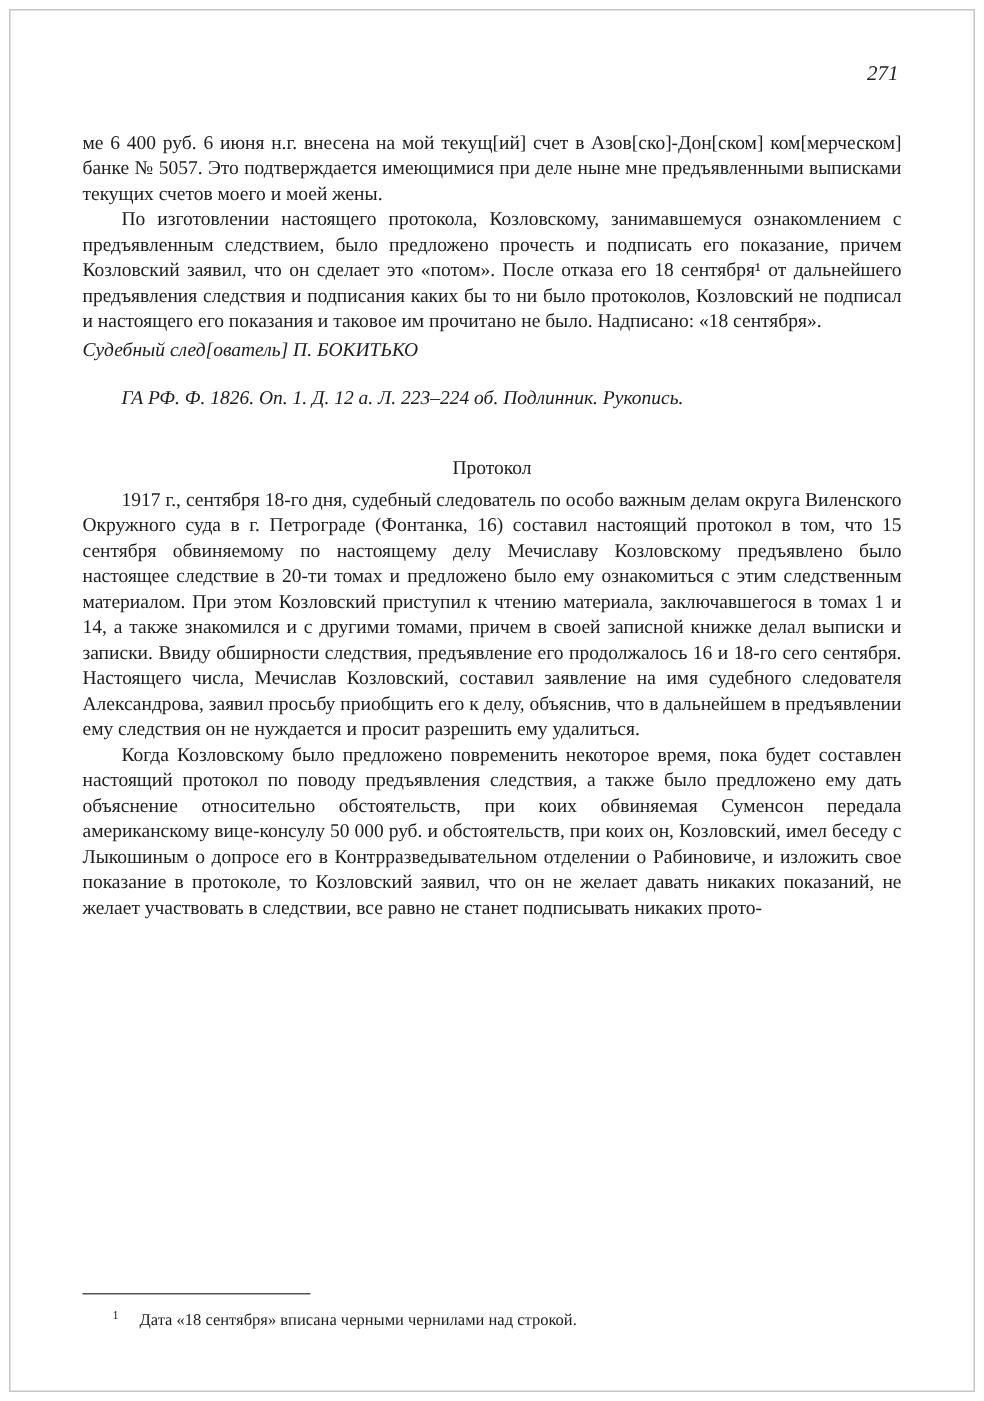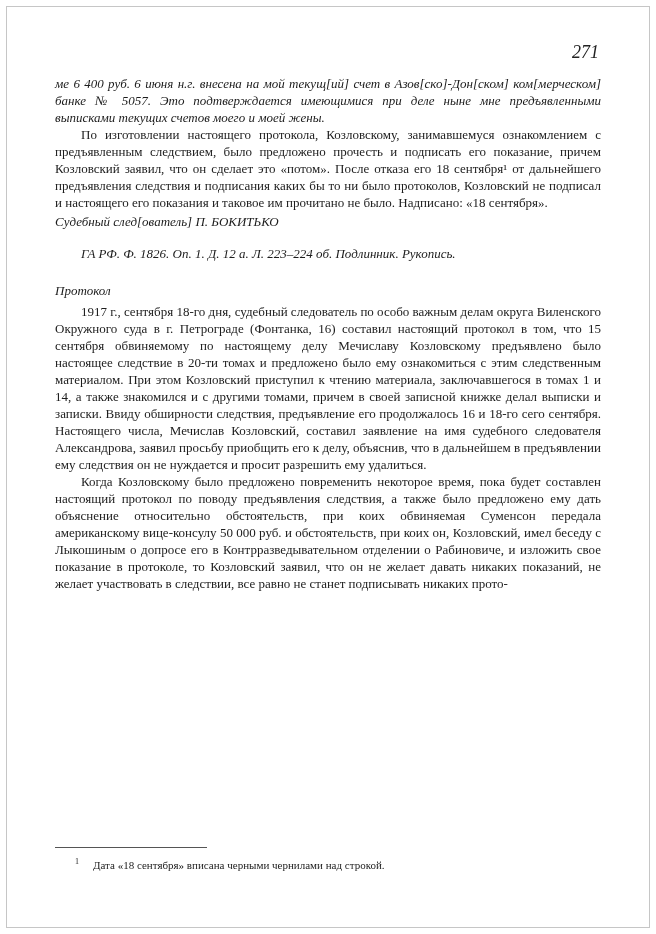--- a/index.html
+++ b/index.html
@@ -26,32 +26,32 @@
   .content {
     position: absolute;
     top: 0;
     left: 55px;
     right: 55px;
     padding-top: 42px;
   }
   .page-number {
     text-align: right;
     font-style: italic;
-    font-size: 18px;
-    margin: 0 2px 12px 0;
+    font-size: 14px;
+    margin: 0 2px 28px 0;
     color: #222;
   }
   p { margin: 0; }
   .para {
     font-size: 13px;
     line-height: 17px;
     text-align: justify;
     text-indent: 26px;
   }
-  .no-indent { text-indent: 0; font-style: italic; }
+  .no-indent { text-indent: 0; }
   .italic { }
   .signature {
     font-size: 13px;
     line-height: 17px;
     font-style: italic;
     text-align: left;
     margin-top: 2px;
     padding-right: 2px;
   }
   .archive {
@@ -73,29 +73,29 @@
   .doc-heading {
     font-size: 13.5px;
     line-height: 20px;
     font-weight: bold;
     text-align: justify;
     margin: 22px 0 0 0;
   }
   .doc-subtitle {
     font-size: 13px;
     line-height: 17px;
-    font-style: italic;
-    margin-top: 20px;
+    text-align: center;
+    margin-top: 30px;
     margin-bottom: 4px;
   }
   .footnote-area {
     position: absolute;
     left: 55px;
     right: 55px;
-    bottom: 62px;
+    bottom: 46px;
   }
   .footnote-rule {
     width: 152px;
     border-top: 1px solid #555;
     margin-bottom: 7px;
   }
   .footnote {
     font-size: 11px;
     line-height: 14px;
     padding-left: 20px;

